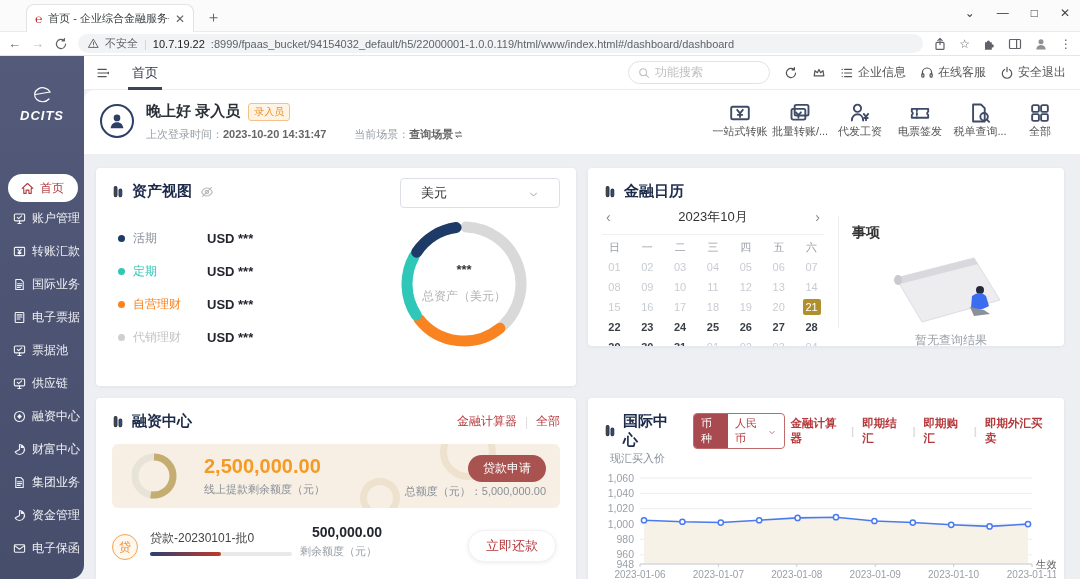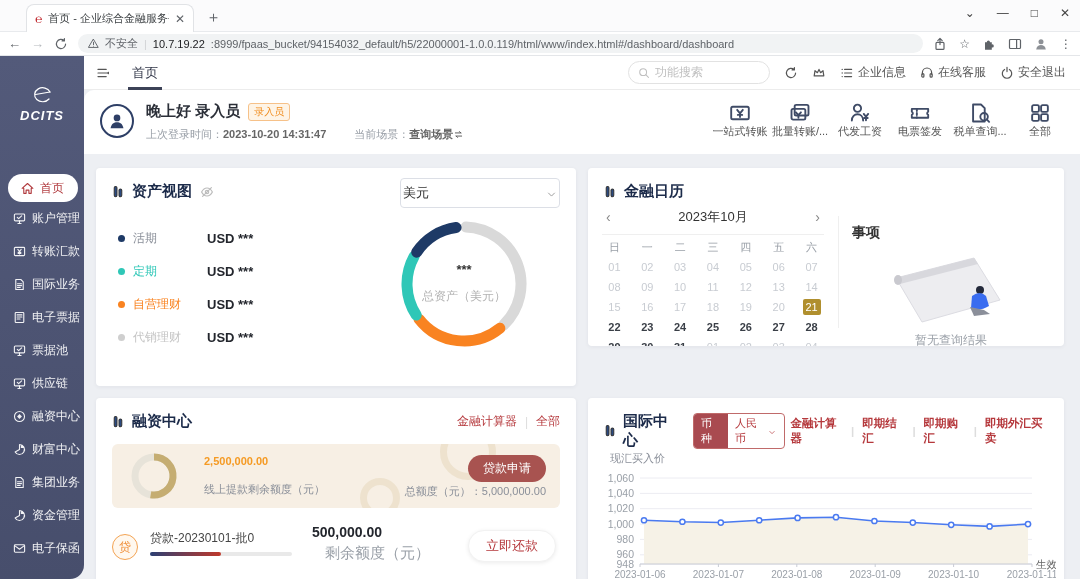--- a/index.html
+++ b/index.html
@@ -62,21 +62,21 @@
   .card { position:absolute; background:#fff; border-radius:4px; box-shadow:0 1px 4px rgba(30,40,60,.06); overflow:hidden; }
   .card-hd { display:flex; align-items:center; padding:14px 16px 0 16px; gap:6px; }
   .card-title { font-size:15px; font-weight:bold; color:#1c2b4a; }
   .bars-ic svg { width:12px; height:14px; }
   .hd-links { margin-left:auto; display:flex; align-items:center; gap:8px; font-size:12px; }
   .hd-links .lnk { color:#b5383c; cursor:pointer; }
   .hd-links .sep { color:#ddd; }
 
   .asset-card { left:12px; top:14px; width:480px; height:218px; }
   .eye-ic { color:#bdbdbd; margin-left:2px; }
-  .cur-select { position:absolute; right:16px; top:10px; width:160px; height:30px; border:1px solid #dcdfe6; border-radius:4px; display:flex; align-items:center; padding:0 2px; font-size:13px; color:#333; cursor:pointer; }
+  .cur-select { position:absolute; right:16px; top:10px; width:160px; height:30px; border:1px solid #dcdfe6; border-radius:4px; display:flex; align-items:center; padding:0 20px; font-size:13px; color:#333; cursor:pointer; }
   .cur-select .chev { margin-left:auto; color:#999; }
   .legend { position:absolute; left:22px; top:54px; }
   .lg-row { display:flex; align-items:center; height:33px; }
   .lg-dot { width:7px; height:7px; border-radius:50%; margin-right:8px; }
   .lg-label { width:74px; font-size:12px; }
   .lg-val { font-size:13px; font-weight:bold; color:#23262d; }
   .donut-wrap { position:absolute; left:288px; top:36px; width:160px; height:160px; }
   .donut-center { position:absolute; left:0; top:58px; width:160px; text-align:center; }
   .donut-stars { font-size:13px; font-weight:bold; color:#333; }
   .donut-label { font-size:12px; color:#b3b3b3; margin-top:11px; }
@@ -93,31 +93,31 @@
   .cal-d.t { background:#b08f2e; color:#fff; border-radius:2px; width:18px; height:16px; font-weight:normal; }
   .cal-div { position:absolute; left:250px; top:48px; bottom:18px; width:1px; background:#efefef; }
   .events-title { position:absolute; left:264px; top:56px; font-size:14px; font-weight:bold; color:#333; }
   .empty-illu { position:absolute; left:300px; top:84px; width:126px; height:76px; }
   .empty-text { position:absolute; left:250px; top:164px; width:226px; text-align:center; color:#9aa0a8; font-size:12px; }
 
   .financing-card { left:12px; top:244px; width:480px; height:260px; }
   .fin-banner { position:absolute; left:16px; top:46px; width:448px; height:64px; background:#f7efe4; border-radius:6px; overflow:hidden; }
   .fin-deco { position:absolute; border:7px solid rgba(222,202,165,.35); border-radius:50%; }
   .fin-ring { position:absolute; left:18px; top:8px; width:48px; height:48px; }
-  .fin-amount { position:absolute; left:92px; top:11px; font-size:11px; font-weight:bold; color:#f59a23; }
+  .fin-amount { position:absolute; left:92px; top:11px; font-size:20px; font-weight:bold; color:#f59a23; }
   .fin-cap { position:absolute; left:92px; top:38px; font-size:11px; color:#8a8f99; }
   .apply-btn { position:absolute; right:14px; top:11px; background:#a85350; color:#fff; font-size:12px; padding:5px 15px; border-radius:14px; cursor:pointer; }
   .fin-total { position:absolute; right:14px; top:40px; font-size:11px; color:#8a8f99; }
   .loan-row { position:absolute; left:16px; top:126px; width:448px; height:48px; }
   .loan-badge { position:absolute; left:0; top:10px; width:26px; height:26px; border:1px solid #f3a353; background:#fff8ef; color:#ef8b33; border-radius:50%; display:flex; align-items:center; justify-content:center; font-size:12px; }
   .loan-name { position:absolute; left:38px; top:6px; font-size:12px; color:#444; }
   .loan-track { position:absolute; left:38px; top:28px; width:142px; height:4px; background:#e9e9e9; border-radius:2px; }
   .loan-fill { height:4px; border-radius:2px; background:linear-gradient(90deg,#2b3f73,#c0392b); }
   .loan-amt { position:absolute; left:200px; top:0; font-size:14px; font-weight:bold; color:#23262d; }
-  .loan-amt-cap { position:absolute; left:213px; top:20px; font-size:15px; color:#9aa0a8; }
+  .loan-amt-cap { position:absolute; left:188px; top:20px; font-size:11px; color:#9aa0a8; }
   .repay-btn { position:absolute; right:4px; top:6px; background:#fff; border:1px solid #f2f2f2; box-shadow:0 1px 4px rgba(0,0,0,.08); color:#b5383c; font-size:13px; padding:6px 17px; border-radius:16px; cursor:pointer; }
 
   .intl-card { left:504px; top:244px; width:476px; height:260px; }
   .cur-chip { display:flex; align-items:center; border:1px solid #c06a6a; border-radius:4px; overflow:hidden; margin-left:8px; font-size:11px; cursor:pointer; }
   .cur-chip .tag { background:#a94a50; color:#fff; padding:2px 7px; }
   .cur-chip .val { color:#b5383c; padding:2px 7px; display:flex; gap:4px; align-items:center; }
   .series-label { position:absolute; left:22px; top:53px; font-size:11px; color:#8a8f99; }
   .fx-chart { position:absolute; left:8px; top:74px; width:460px; height:186px; }
   .intl-card .hd-links { font-size:11.5px; font-weight:bold; }
 </style>

